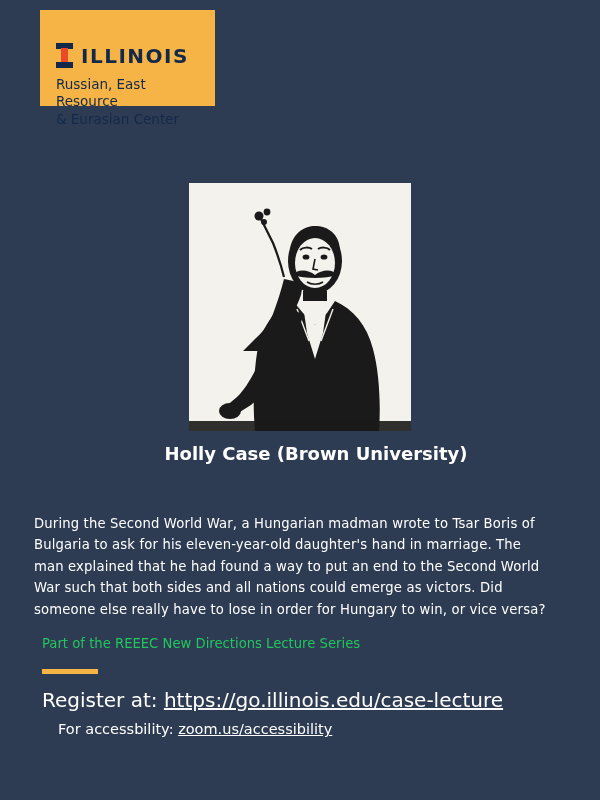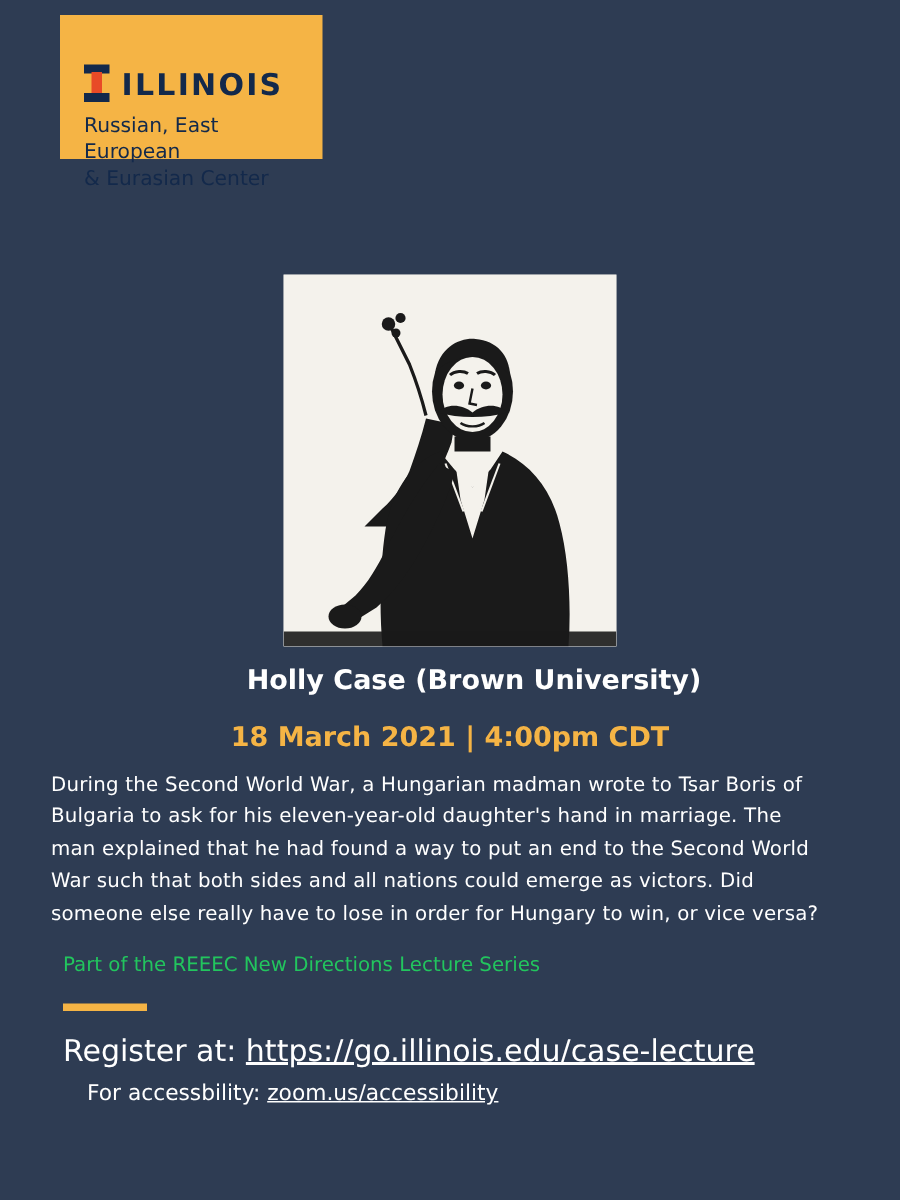--- a/index.html
+++ b/index.html
@@ -196,21 +196,21 @@
   <div class="logo-block">
     <div class="logo-row">
       <span class="logo-mark">
         <span class="bar-top"></span>
         <span class="stem"></span>
         <span class="bar-bot"></span>
       </span>
       <span class="logo-word">ILLINOIS</span>
     </div>
     <div class="logo-sub">
-      <div>Russian, East European</div>
+      <div>Russian, East Resource</div>
       <div>&amp; Eurasian Center</div>
     </div>
   </div>
 
 
   <div class="portrait">
     <svg width="222" height="248" viewBox="0 0 222 248">
       <rect x="0" y="0" width="222" height="248" fill="#f4f2ec"></rect>
 
       <path d="M72 36 C76 44 80 52 84 60 C88 70 92 82 95 94" stroke="#1a1a1a" stroke-width="2.2" fill="none"></path>
@@ -249,21 +249,20 @@
       <path d="M104 126 C92 140 80 160 70 180 C62 196 56 206 48 214 L36 224 L46 232 L62 222 C76 210 88 192 98 172 C106 156 112 142 114 132 Z" fill="#1a1a1a"></path>
 
       <ellipse cx="41" cy="228" rx="11" ry="8" fill="#1a1a1a"></ellipse>
 
       <rect x="0" y="238" width="222" height="10" fill="#1a1a1a" opacity="0.9"></rect>
     </svg>
   </div>
 
   <div class="speaker">Holly Case (Brown University)</div>
 
-  <div class="datetime">18 March 2021 | 4:00pm CDT</div>
 
   <div class="abstract">During the Second World War, a Hungarian madman wrote to Tsar Boris of Bulgaria to ask for his eleven-year-old daughter's hand in marriage. The man explained that he had found a way to put an end to the Second World War such that both sides and all nations could emerge as victors. Did someone else really have to lose in order for Hungary to win, or vice versa?</div>
 
   <div class="series">Part of the REEEC New Directions Lecture Series</div>
 
   <div class="rule"></div>
 
   <div class="register">
     <span>Register at: </span><a href="#">https://go.illinois.edu/case-lecture</a>
   </div>

